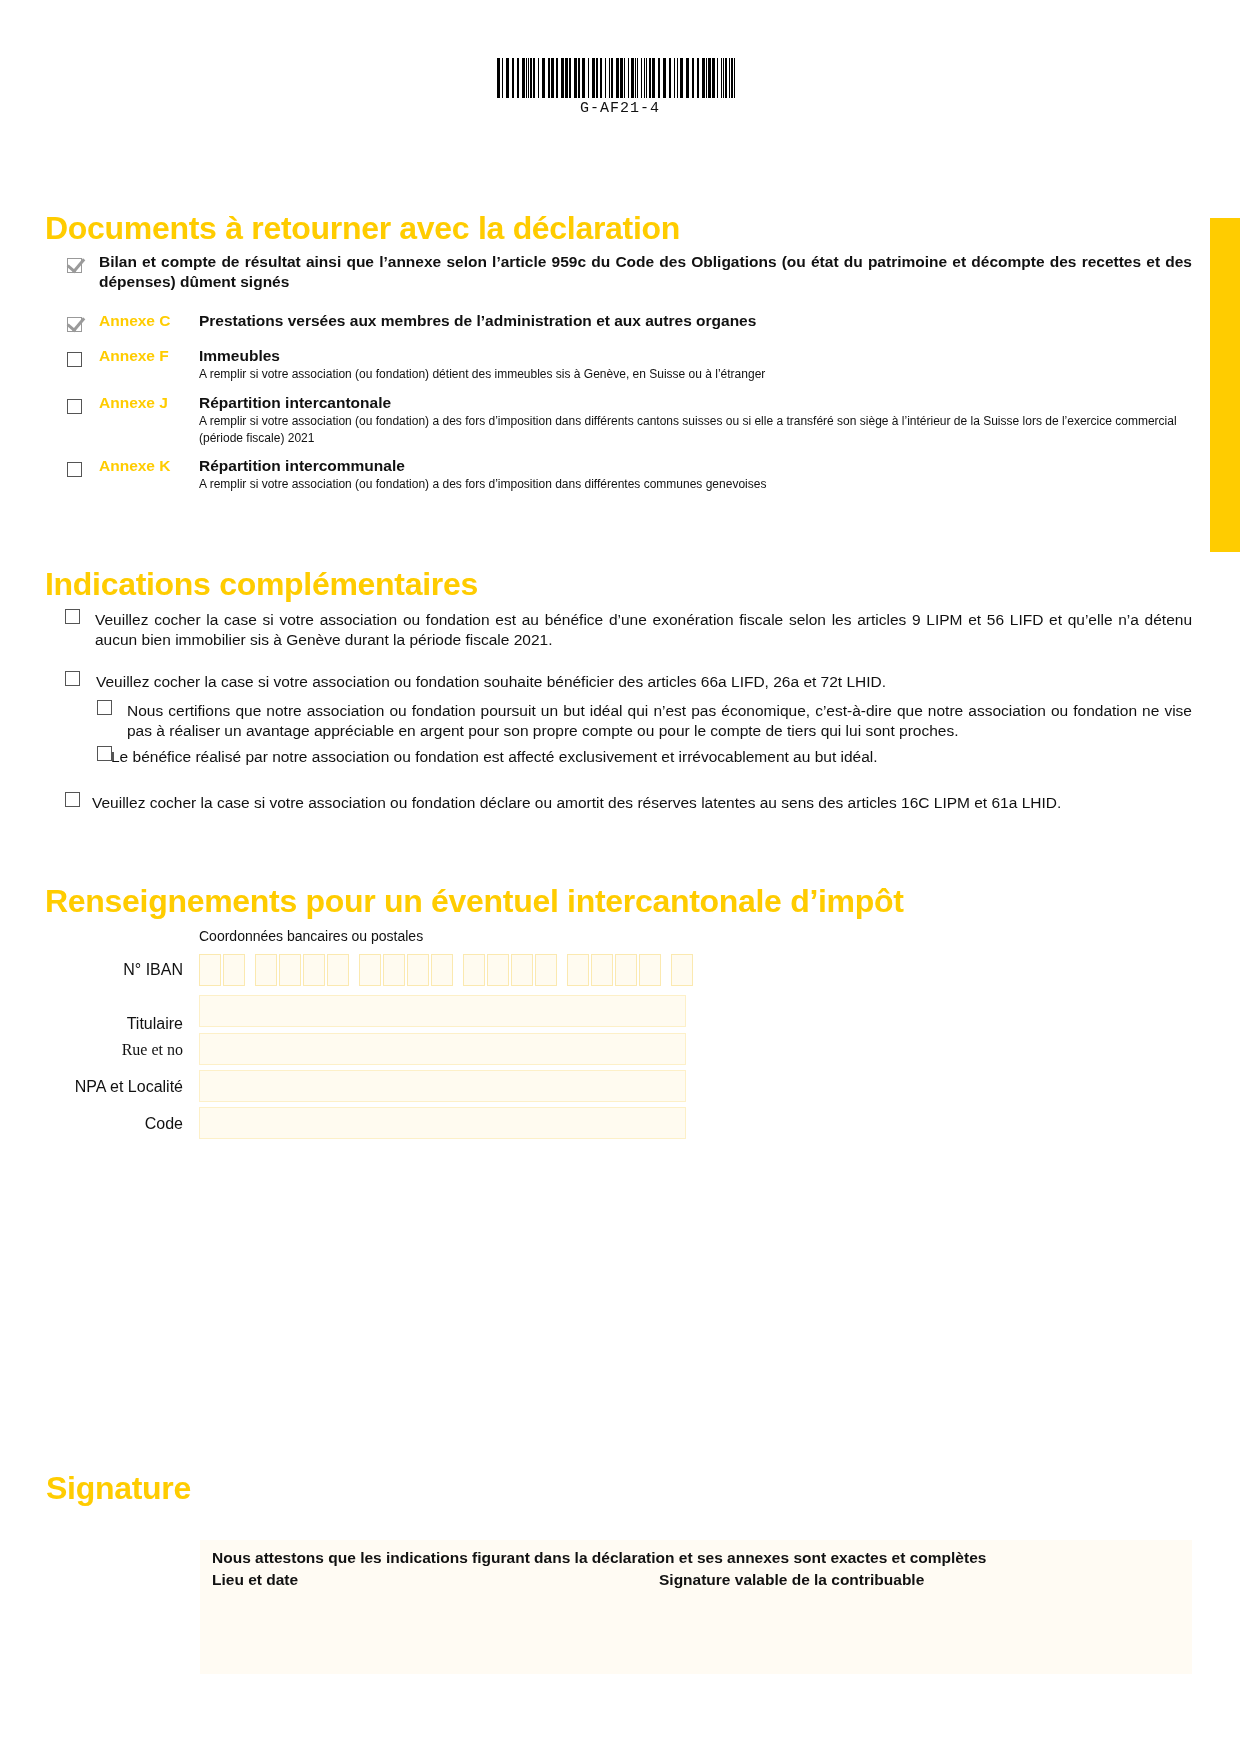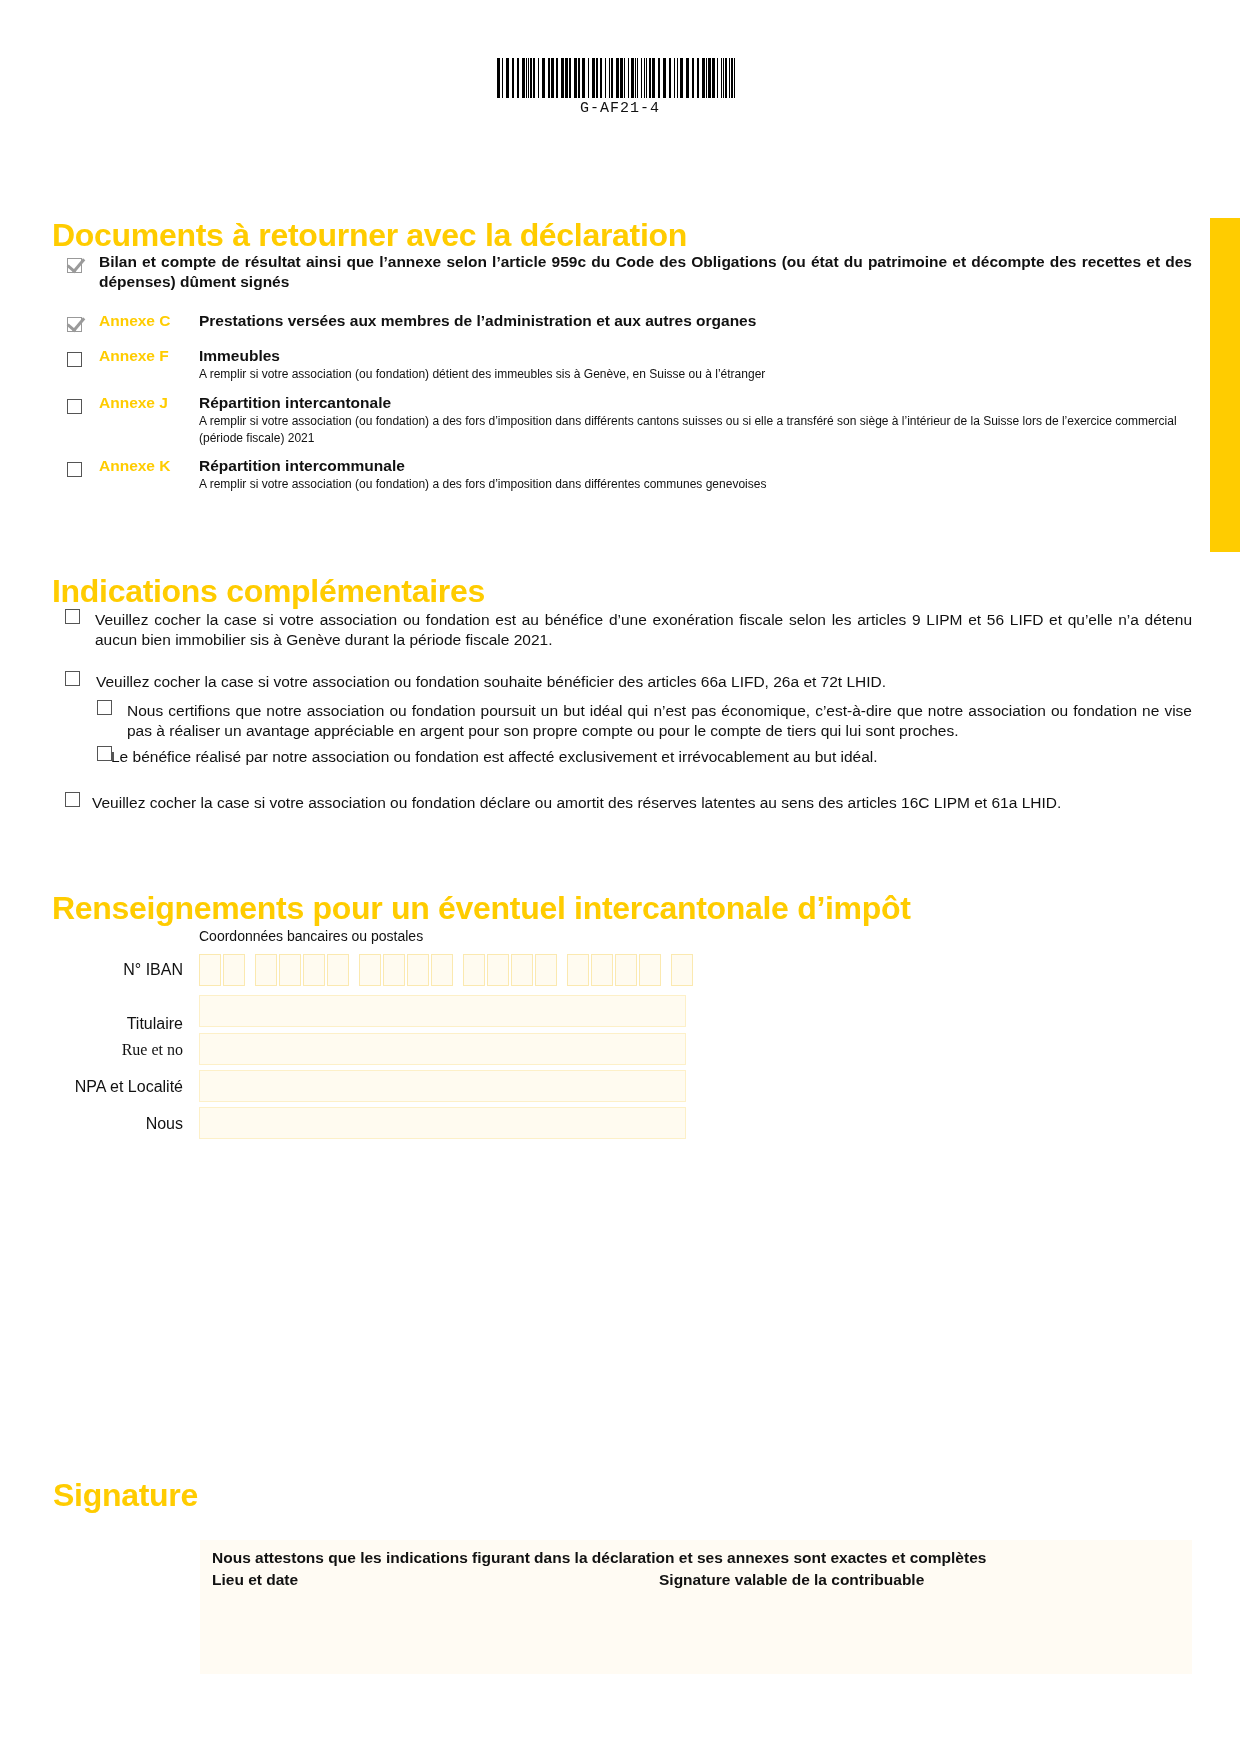--- a/index.html
+++ b/index.html
@@ -6,21 +6,21 @@
   body {
     width: 1240px; height: 1754px; position: relative; overflow: hidden;
     font-family: "Liberation Sans", sans-serif; color: #111;
   }
   .abs { position: absolute; }
   .barcode { left: 497px; top: 58px; width: 246px; height: 40px; display: flex; align-items: stretch; }
   .barcode span { display: block; background: #000; height: 100%; }
   .barcode-text { left: 497px; top: 100px; width: 246px; text-align: center; font-family: "Liberation Mono", monospace; font-size: 15px; letter-spacing: 1px; }
   .side-band { left: 1210px; top: 218px; width: 30px; height: 334px; background: #ffcc00; }
   h2.section {
-    position: absolute; margin: 11px; font-weight: bold; color: #ffcc00;
+    position: absolute; margin: 4px; font-weight: bold; color: #ffcc00;
     font-size: 32px; letter-spacing: -0.3px; line-height: 1;
   }
   .cb {
     position: absolute; width: 15px; height: 15px; border: 1.5px solid #555; background: #fff; box-sizing: border-box;
   }
   .cb.checked { border-color: #999; }
   .cb.checked::after {
     content: ""; position: absolute; left: 3px; top: -4px; width: 7px; height: 14px;
     border-right: 3px solid #9a9a9a; border-bottom: 3px solid #9a9a9a; transform: rotate(40deg);
   }
@@ -179,20 +179,20 @@
 
 <div class="field-label" style="top:1015px;">Titulaire</div>
 <div class="field" style="top:995px;"></div>
 
 <div class="field-label" style="top:1041px;font-family:Liberation Serif, serif;">Rue et no</div>
 <div class="field" style="top:1033px;"></div>
 
 <div class="field-label" style="top:1078px;">NPA et Localité</div>
 <div class="field" style="top:1070px;"></div>
 
-<div class="field-label" style="top:1115px;">Nous</div>
+<div class="field-label" style="top:1115px;">Code</div>
 <div class="field" style="top:1107px;"></div>
 
 <div class="abs sig-box"></div>
 <h2 class="section" style="left:42px; top:1468px;">Signature</h2>
 <div class="txt bold" style="left:212px; top:1548px;">Nous attestons que les indications figurant dans la déclaration et ses annexes sont exactes et complètes</div>
 <div class="txt bold" style="left:212px; top:1570px;">Lieu et date</div>
 <div class="txt bold" style="left:659px; top:1570px;">Signature valable de la contribuable</div>
 
 </body></html>

